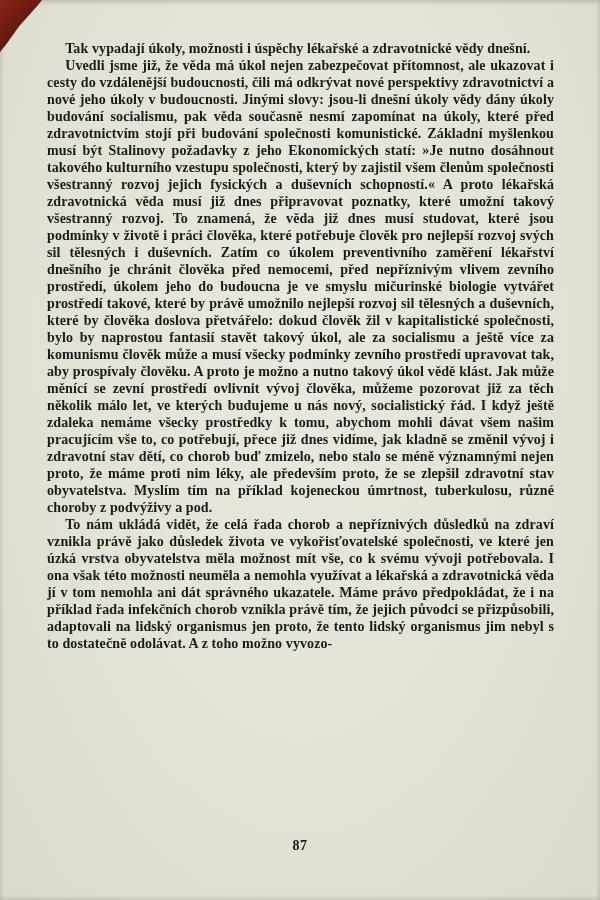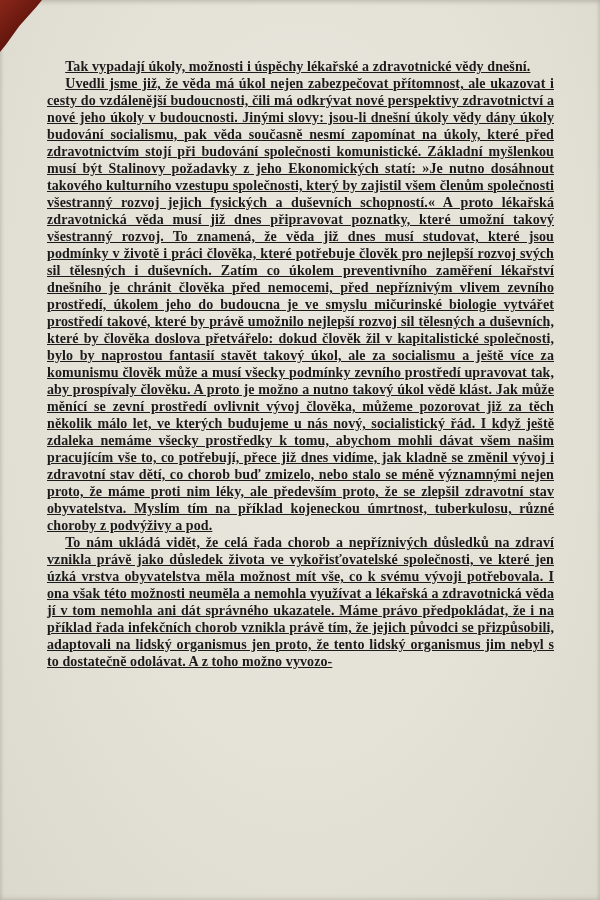--- a/index.html
+++ b/index.html
@@ -24,30 +24,29 @@
     top: 0;
     left: 0;
     width: 42px;
     height: 52px;
     background: linear-gradient(135deg, #8a261a 0%, #6d1a10 40%, #3f0d07 100%);
     clip-path: polygon(0 0, 100% 0, 88% 12%, 46% 50%, 14% 86%, 0 100%);
   }
   .text-block {
     position: absolute;
     left: 47px;
-    top: 58px;
+    top: 40px;
     width: 507px;
     color: #1b1b1b;
     font-size: 14px;
     font-weight: 700;
     line-height: 17px;
     text-align: justify;
     letter-spacing: 0.1px;
     hyphens: auto;
-    text-decoration: underline;
     -webkit-hyphens: auto;
   }
   .para {
     margin: 0;
     text-indent: 1.3em;
   }
   .page-number {
     position: absolute;
     left: 0;
     right: 0;
@@ -62,13 +61,14 @@
 </head>
 <body>
 
 <div class="page">
   <div class="cover-corner"></div>
   <div class="text-block">
     <p class="para">Tak vypadají úkoly, možnosti i úspěchy lékařské a zdravotnické vědy dnešní.</p>
     <p class="para">Uvedli jsme již, že věda má úkol nejen zabezpečovat přítomnost, ale ukazovat i cesty do vzdálenější budoucnosti, čili má odkrývat nové perspektivy zdravotnictví a nové jeho úkoly v budoucnosti. Jinými slovy: jsou-li dnešní úkoly vědy dány úkoly budování socialismu, pak věda současně nesmí zapomínat na úkoly, které před zdravotnictvím stojí při budování společnosti komunistické. Základní myšlenkou musí být Stalinovy požadavky z jeho Ekonomických statí: »Je nutno dosáhnout takového kulturního vzestupu společnosti, který by zajistil všem členům společnosti všestranný rozvoj jejich fysických a duševních schopností.« A proto lékařská zdravotnická věda musí již dnes připravovat poznatky, které umožní takový všestranný rozvoj. To znamená, že věda již dnes musí studovat, které jsou podmínky v životě i práci člověka, které potřebuje člověk pro nejlepší rozvoj svých sil tělesných i duševních. Zatím co úkolem preventivního zaměření lékařství dnešního je chránit člověka před nemocemi, před nepříznivým vlivem zevního prostředí, úkolem jeho do budoucna je ve smyslu mičurinské biologie vytvářet prostředí takové, které by právě umožnilo nejlepší rozvoj sil tělesných a duševních, které by člověka doslova přetvářelo: dokud člověk žil v kapitalistické společnosti, bylo by naprostou fantasií stavět takový úkol, ale za socialismu a ještě více za komunismu člověk může a musí všecky podmínky zevního prostředí upravovat tak, aby prospívaly člověku. A proto je možno a nutno takový úkol vědě klást. Jak může měnící se zevní prostředí ovlivnit vývoj člověka, můžeme pozorovat již za těch několik málo let, ve kterých budujeme u nás nový, socialistický řád. I když ještě zdaleka nemáme všecky prostředky k tomu, abychom mohli dávat všem našim pracujícím vše to, co potřebují, přece již dnes vidíme, jak kladně se změnil vývoj i zdravotní stav dětí, co chorob buď zmizelo, nebo stalo se méně významnými nejen proto, že máme proti nim léky, ale především proto, že se zlepšil zdravotní stav obyvatelstva. Myslím tím na příklad kojeneckou úmrtnost, tuberkulosu, různé choroby z podvýživy a pod.</p>
     <p class="para">To nám ukládá vidět, že celá řada chorob a nepříznivých důsledků na zdraví vznikla právě jako důsledek života ve vykořisťovatelské společnosti, ve které jen úzká vrstva obyvatelstva měla možnost mít vše, co k svému vývoji potřebovala. I ona však této možnosti neuměla a nemohla využívat a lékařská a zdravotnická věda jí v tom nemohla ani dát správného ukazatele. Máme právo předpokládat, že i na příklad řada infekčních chorob vznikla právě tím, že jejich původci se přizpůsobili, adaptovali na lidský organismus jen proto, že tento lidský organismus jim nebyl s to dostatečně odolávat. A z toho možno vyvozo-</p>
   </div>
+  <div class="page-number">87</div>
 </div>
 
 </body></html>

